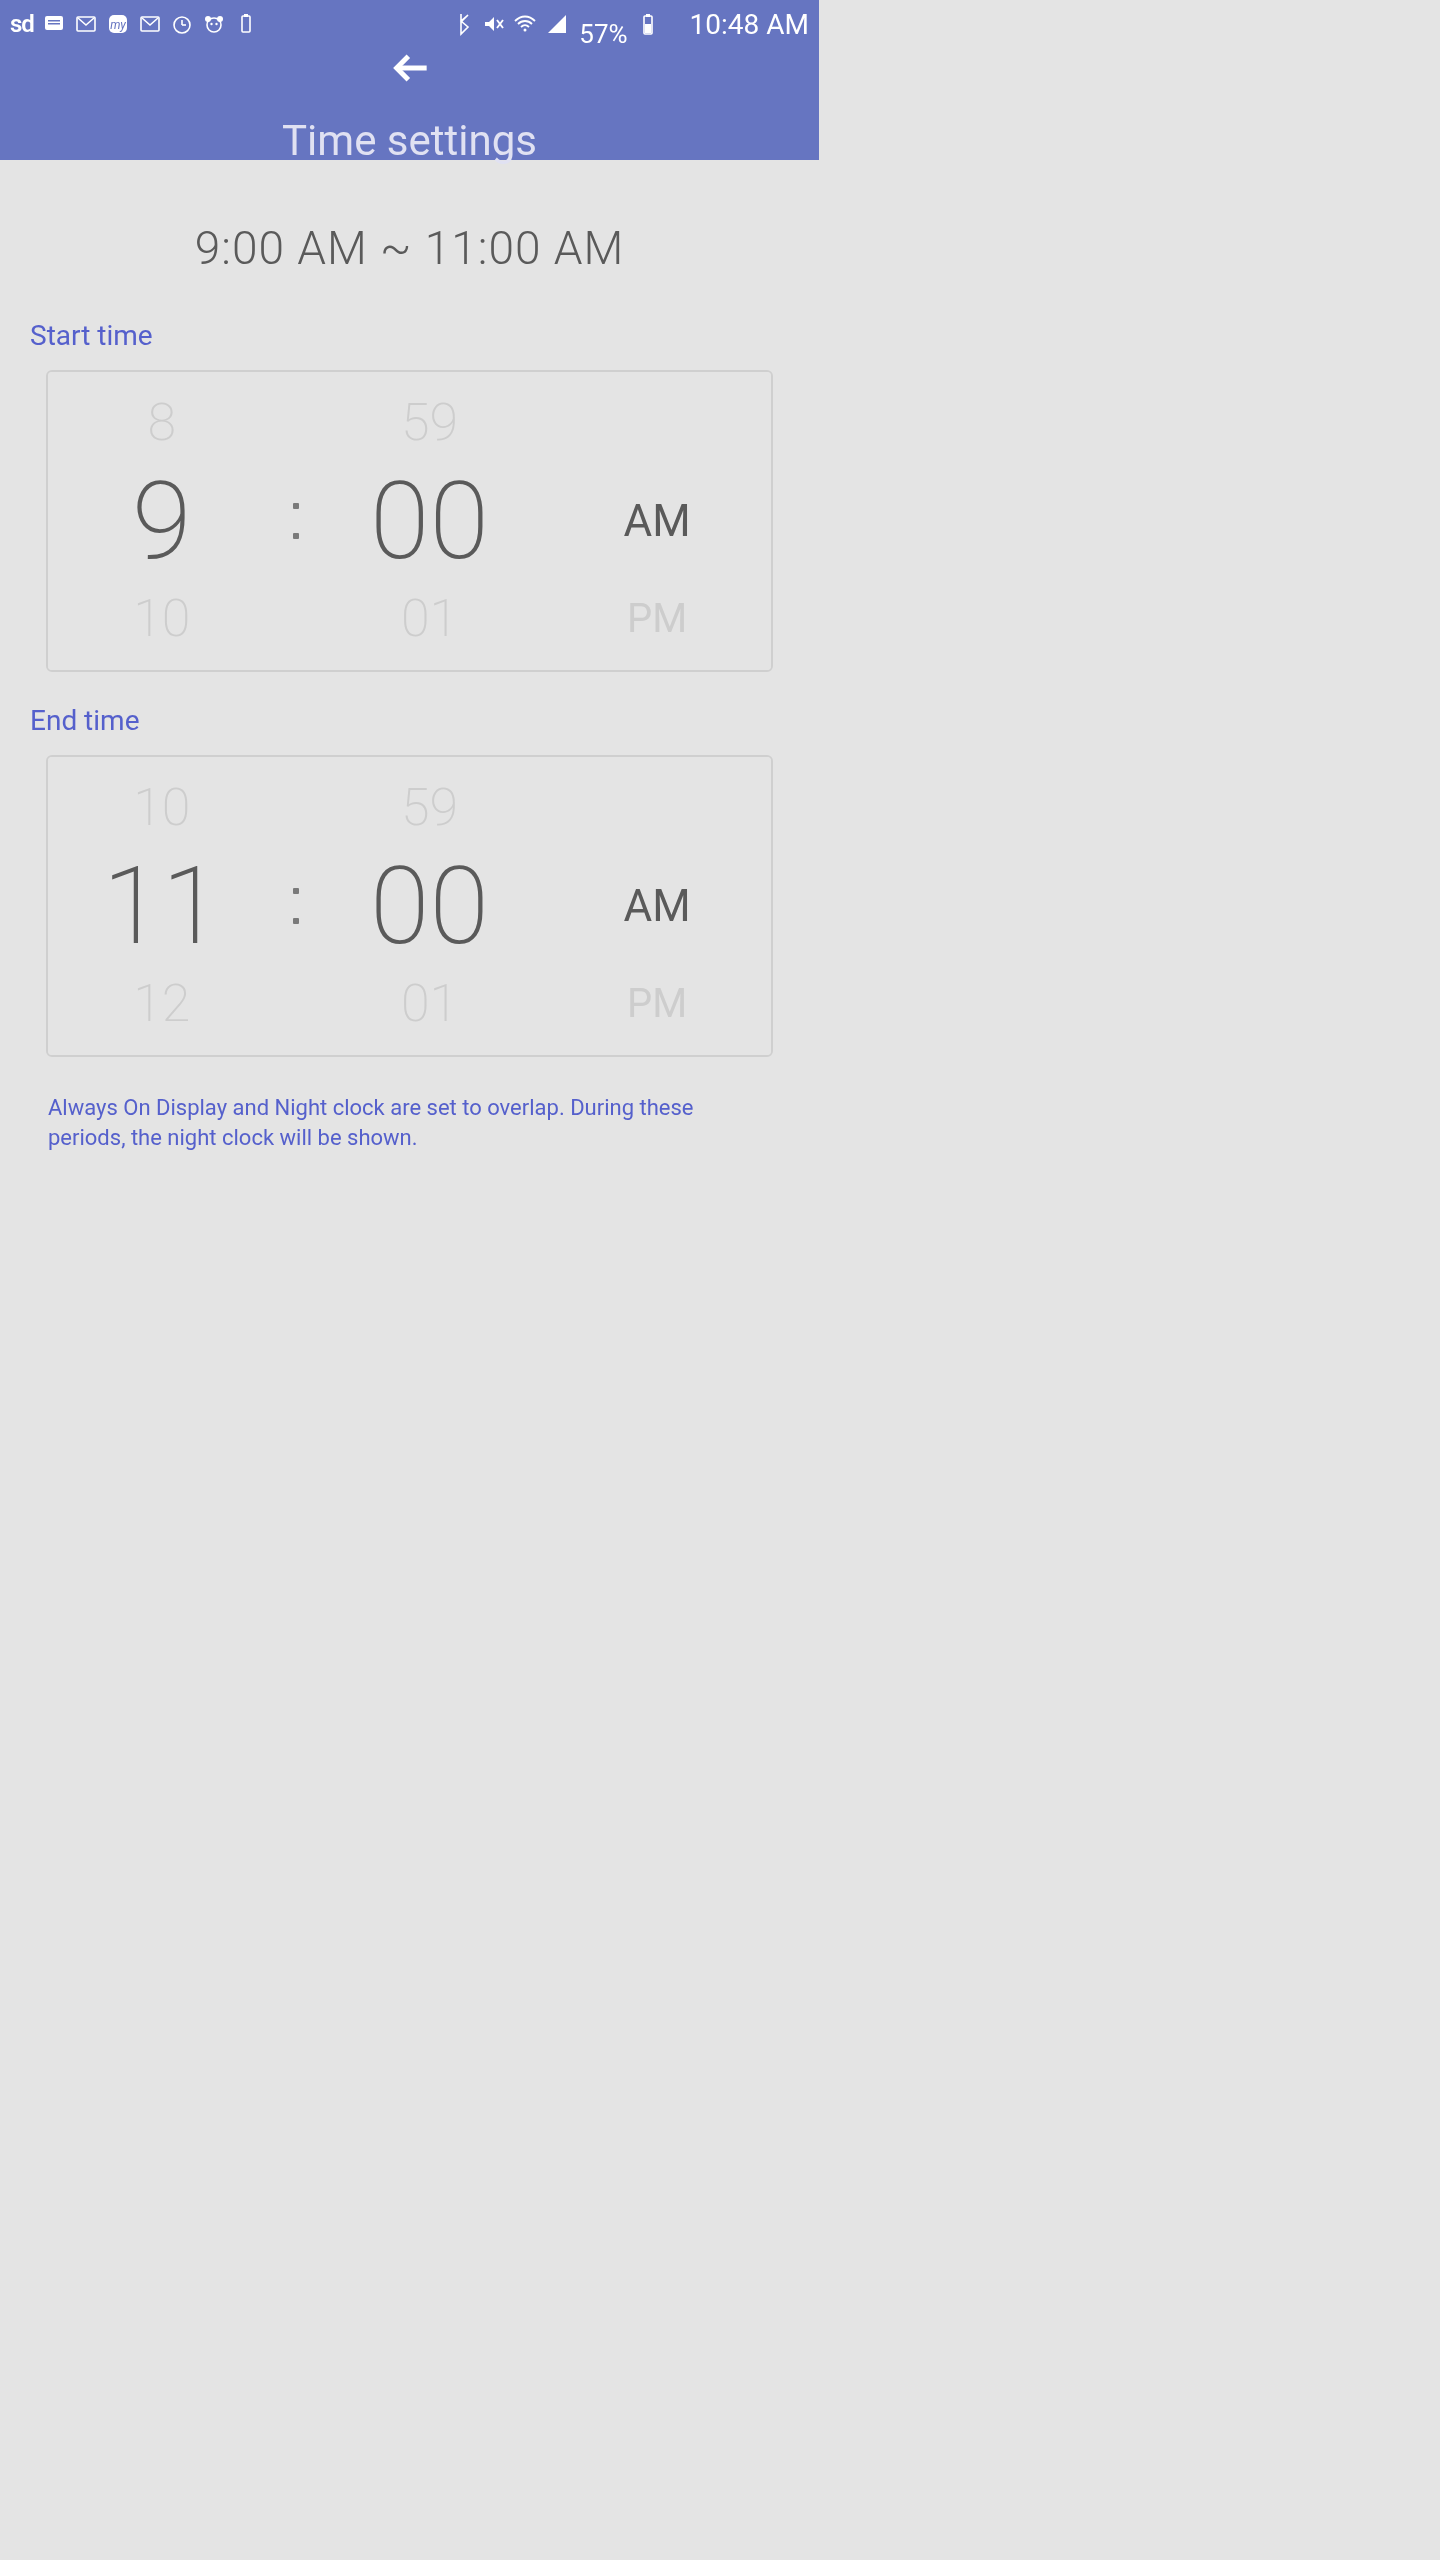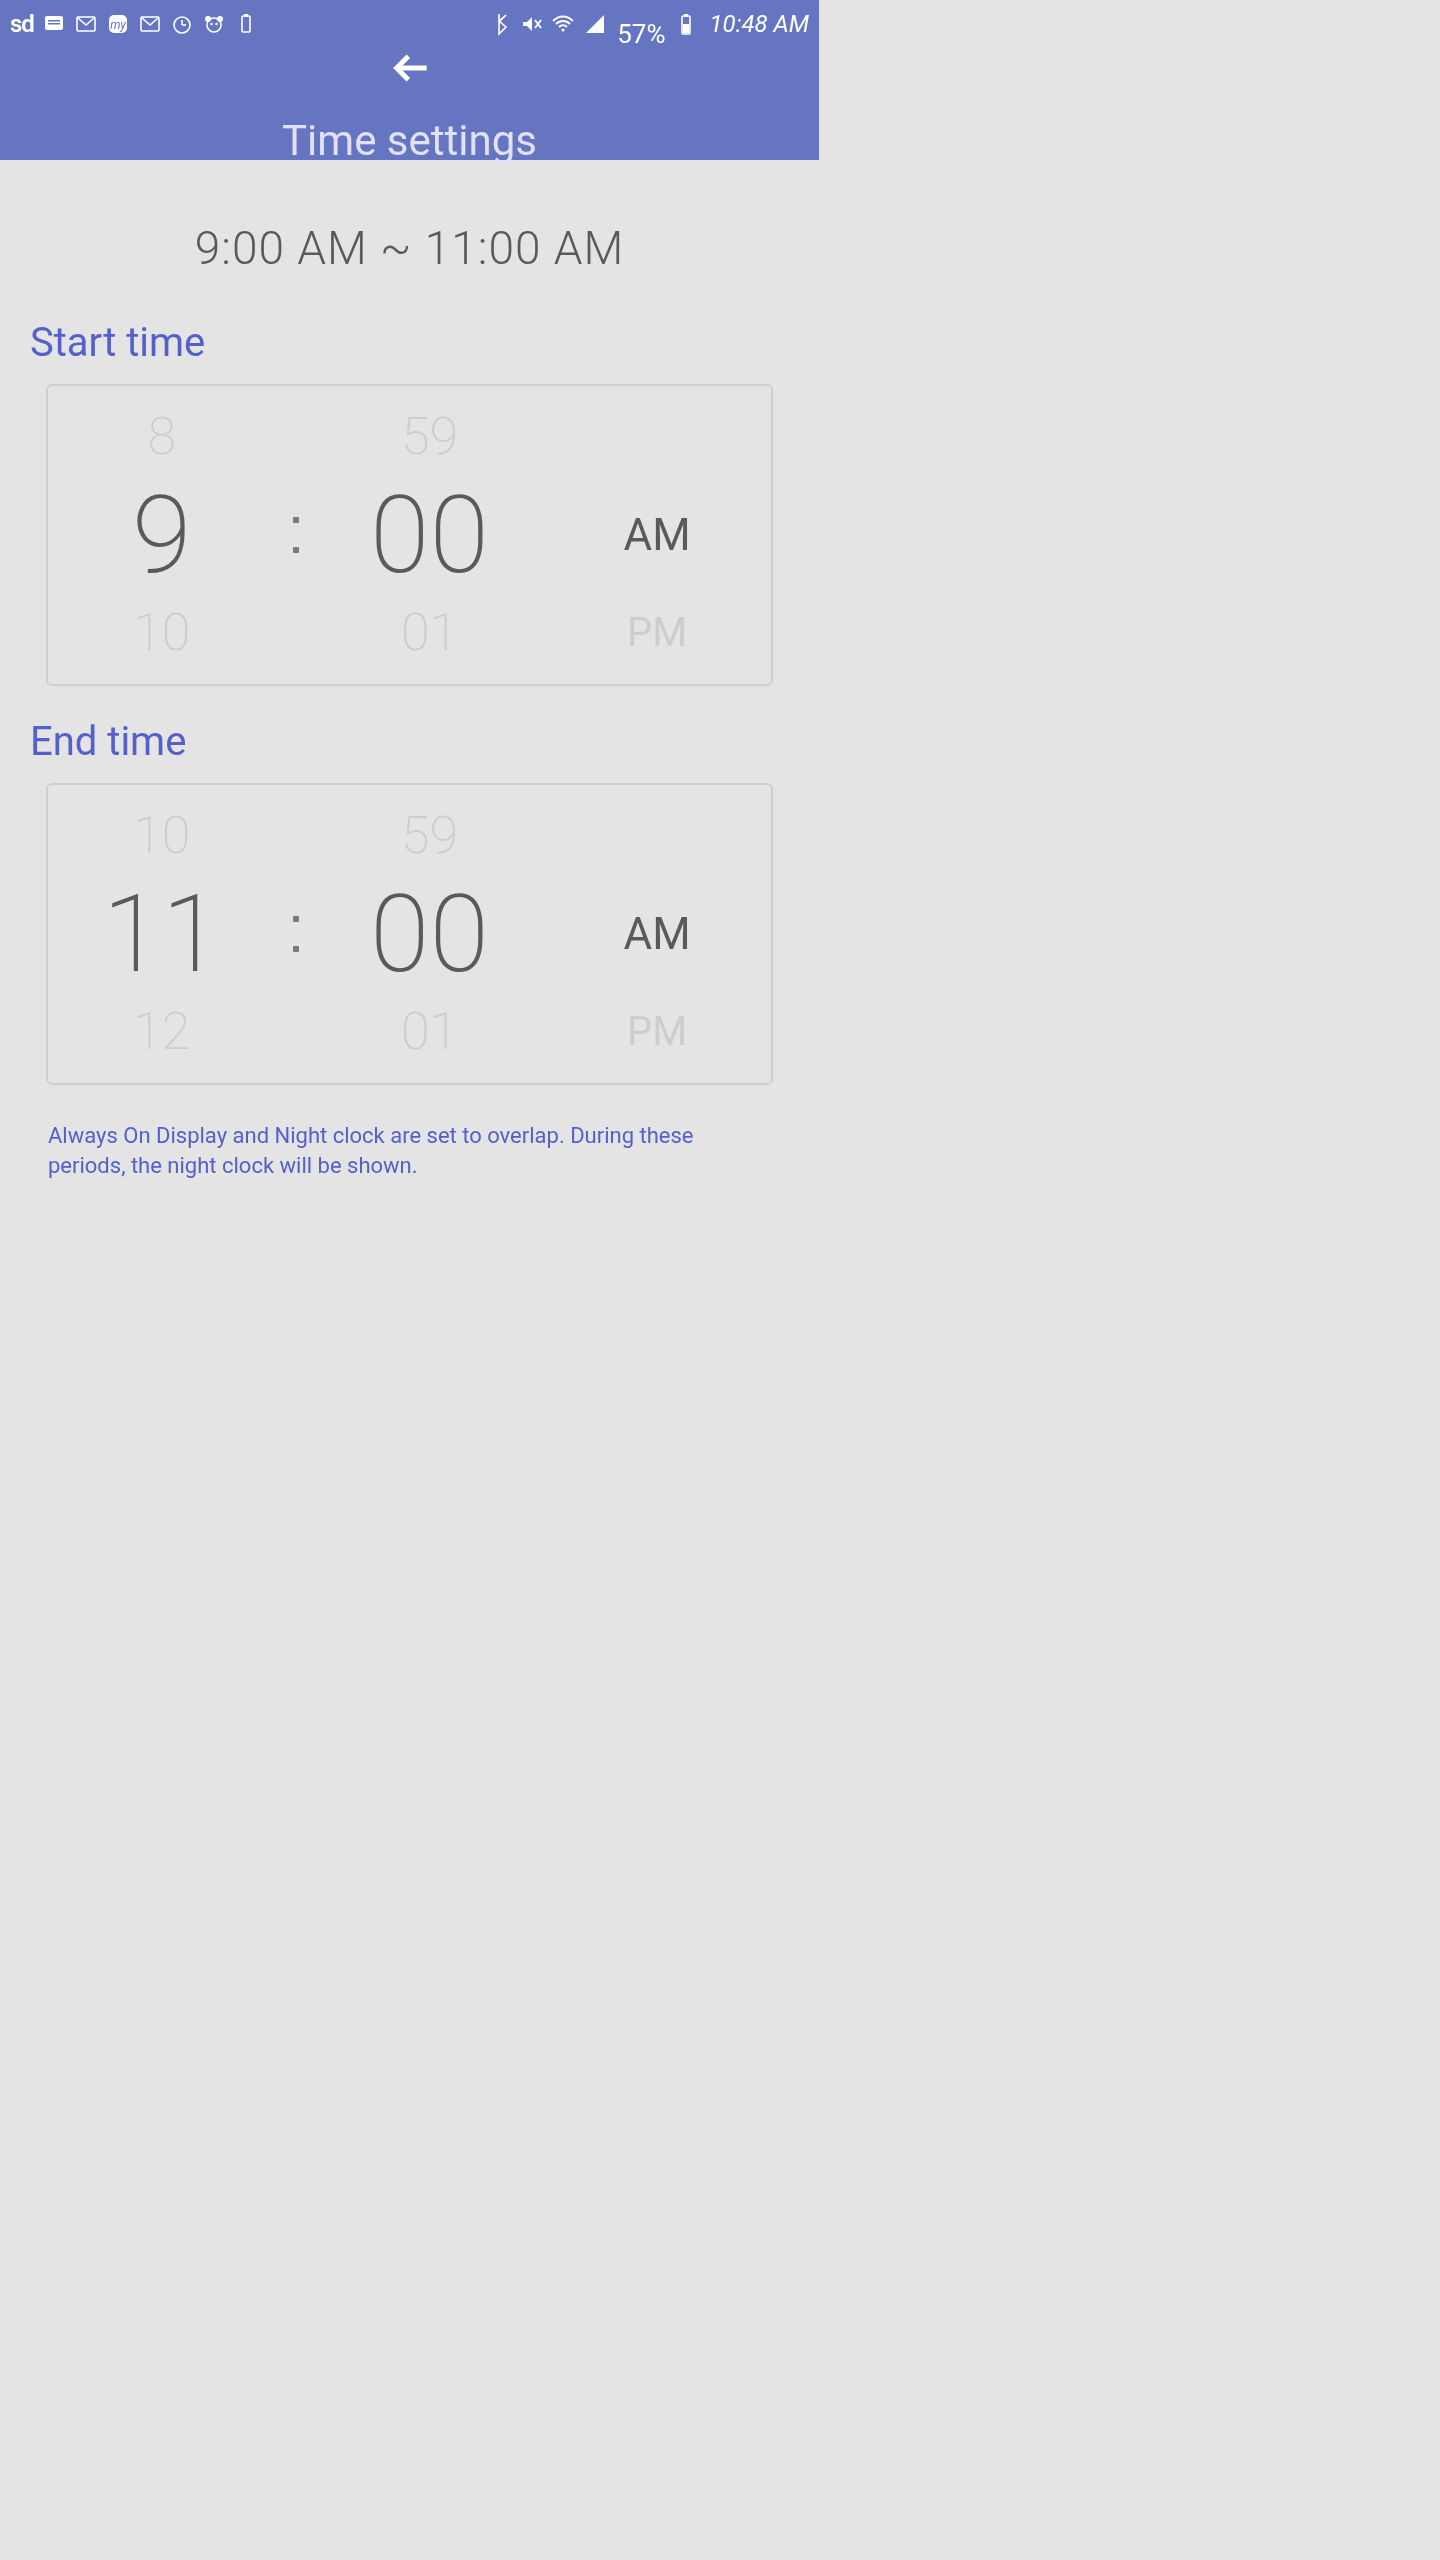--- a/index.html
+++ b/index.html
@@ -23,21 +23,21 @@
   }
   .status-left, .status-right {
     display: flex;
     align-items: center;
     gap: 8px;
   }
   .status-left .sd { font-weight: 600; letter-spacing: -1px; }
   .status-left span, .status-right span { display: inline-block; }
   .ic { width: 24px; height: 24px; display:inline-flex; align-items:center; justify-content:center; }
   .ic svg { width: 24px; height: 24px; fill: #fff; }
-  .status-time { font-size: 24px; font-weight: 400; margin-left: 4px; font-style: italic; }
+  .status-time { font-size: 28px; font-weight: 400; margin-left: 22px; }
   .status-pct { font-size: 26px; margin-left: 2px; margin-top: 20px; }
 
   
   .app-bar {
     height: 112px;
     background: #6675c1;
     display: flex;
     align-items: center;
     padding: 0 18px;
     gap: 28px;
@@ -63,21 +63,21 @@
   .range-display {
     text-align: center;
     font-size: 46px;
     color: #5a5a5a;
     font-weight: 300;
     padding: 44px 0 44px 0;
     letter-spacing: 1px;
   }
   .section-label {
     color: #5560cc;
-    font-size: 40px;
+    font-size: 28px;
     font-weight: 400;
     padding: 0 30px 18px 30px;
   }
 
   
   .picker {
     margin: 0 46px 32px 46px;
     border: 2px solid #cfcfcf;
     border-radius: 6px;
     height: 302px;

